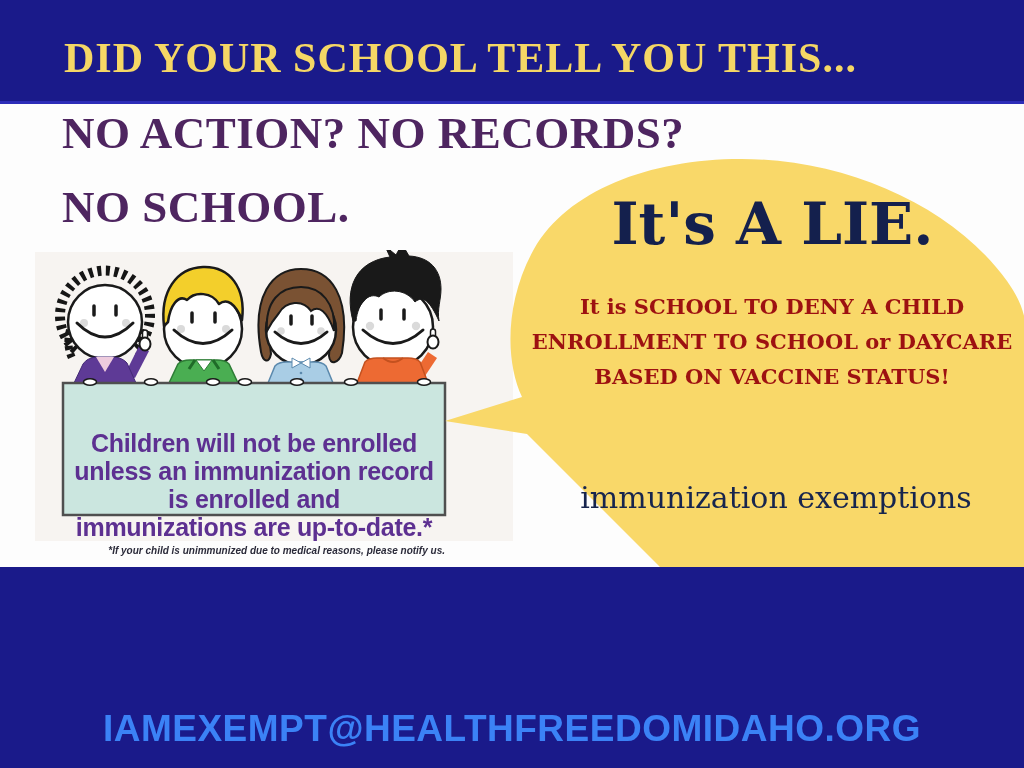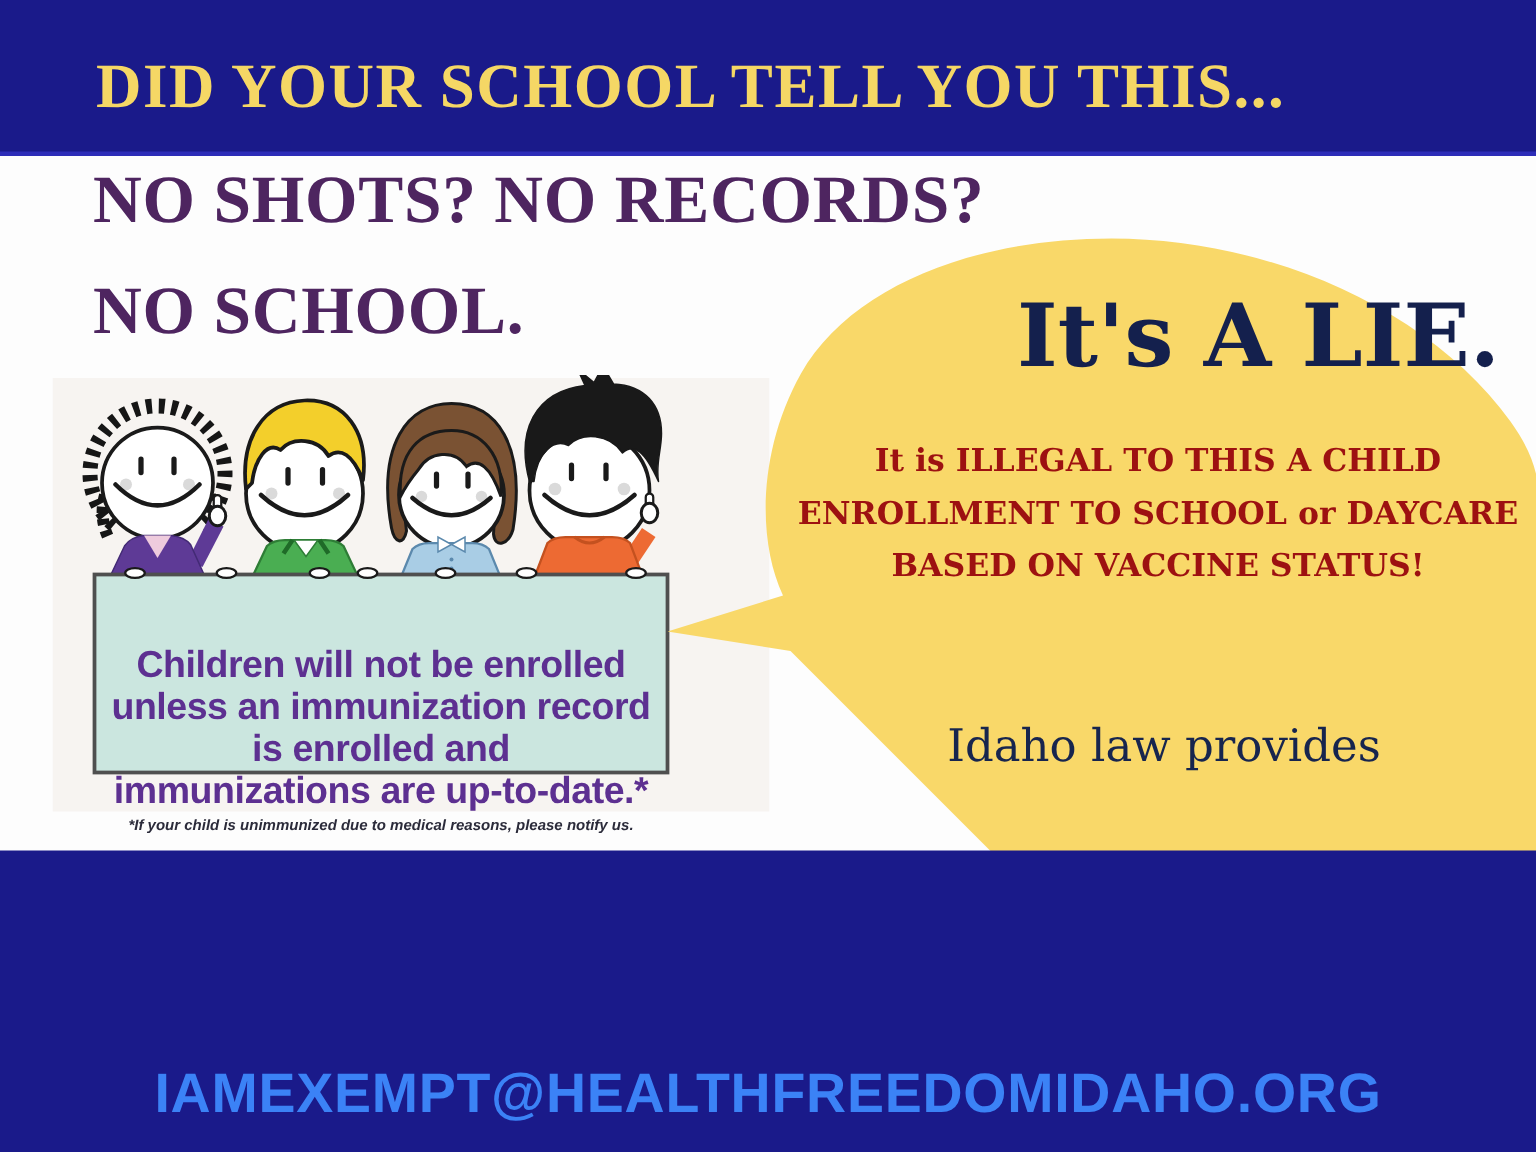--- a/index.html
+++ b/index.html
@@ -27,26 +27,26 @@
   .illustration{position:absolute;left:35px;top:250px;width:478px;height:293px;}
   .illustration svg{position:absolute;left:0;top:0;}
   .sign-text{
     position:absolute;left:28px;top:135px;width:382px;height:130px;
     text-align:center;font-family:"Liberation Sans",sans-serif;
     color:#5d3091;font-weight:bold;font-size:25px;line-height:28px;letter-spacing:-0.3px;
     padding-top:4px;box-sizing:border-box;margin-top:40px;
   }
   .sign-text .footnote{
     font-size:10px;font-style:italic;font-weight:bold;color:#2b2b3a;
-    letter-spacing:0;line-height:13px;margin-top:3px;
+    letter-spacing:0;line-height:13px;margin-top:3px;text-align:right;
   }
   
   .bubble-svg{position:absolute;left:430px;top:150px;}
   .bubble-title{
-    position:absolute;left:545px;top:190px;width:455px;text-align:right;
+    position:absolute;left:545px;top:190px;width:455px;text-align:center;
     font-family:"DejaVu Serif",serif;font-weight:bold;font-size:58px;color:#14204d;
   }
   .bubble-warning{
     position:absolute;left:528px;top:289px;width:488px;text-align:center;
     font-family:"DejaVu Serif",serif;font-weight:bold;font-size:21px;line-height:35px;color:#9d1111;
   }
   .bubble-body{
     position:absolute;left:537px;top:390px;width:478px;text-align:center;
     font-family:"DejaVu Serif",serif;font-size:30px;line-height:43px;color:#17254e;
     white-space:pre-wrap;
@@ -66,21 +66,21 @@
 </style>
 </head>
 <body>
 
 <div class="poster">
 
   <div class="top-band">
     <div class="title">DID YOUR SCHOOL TELL YOU THIS...</div>
   </div>
 
-  <div class="headline1">NO SHOTS? NO RECORDS?</div>
+  <div class="headline1">NO ACTION? NO RECORDS?</div>
   <div class="headline2">NO SCHOOL.</div>
 
   <div class="illustration">
     <svg width="478" height="293" viewBox="35 250 478 293">
       <rect x="35" y="252" width="478" height="289" fill="#f7f4f1"></rect>
 
       <g>
         <path d="M 76 350 A 45 45 0 1 1 134 350" fill="none" stroke="#161616" stroke-width="10" stroke-dasharray="4 4.5"></path>
         <path d="M 70 330 Q 66 345 72 358" fill="none" stroke="#161616" stroke-width="8" stroke-dasharray="4 4"></path>
         <path d="M 140 330 Q 144 345 138 358" fill="none" stroke="#161616" stroke-width="8" stroke-dasharray="4 4"></path>
@@ -158,27 +158,26 @@
     </div>
   </div>
 
   <svg class="bubble-svg" width="594" height="419" viewBox="430 150 594 419">
     <path d="M 445 421 L 522 397 C 505 361 505 301 534 249 C 567 191 649 159 741 159 C 846 159 953 206 1007 281 C 1017 295 1023 308 1025 321 L 1025 569 L 662 569 L 527 434 Z" fill="#f9d869"></path>
   </svg>
 
   <div class="bubble-title">It's A LIE.</div>
 
   <div class="bubble-warning">
-    <div>It is ILLEGAL TO THIS A CHILD</div>
+    <div>It is SCHOOL TO DENY A CHILD</div>
     <div>ENROLLMENT TO SCHOOL or DAYCARE</div>
     <div>BASED ON VACCINE STATUS!</div>
   </div>
 
   <div class="bubble-body">
-    <div>Idaho law provides</div>
     <div>immunization exemptions</div>
     <div>for  medical, personal</div>
     
   </div>
 
   <div class="bottom-band"></div>
   <div class="b-line b-line1">Were you forced to sign incriminating forms?</div>
   <div class="b-line b-line2">Were you denied enrollment into school or daycare?</div>
   <div class="b-line b-line3">LEGAL ACTION WILL BE TAKEN.</div>
   <div class="email">IAMEXEMPT@HEALTHFREEDOMIDAHO.ORG</div>

